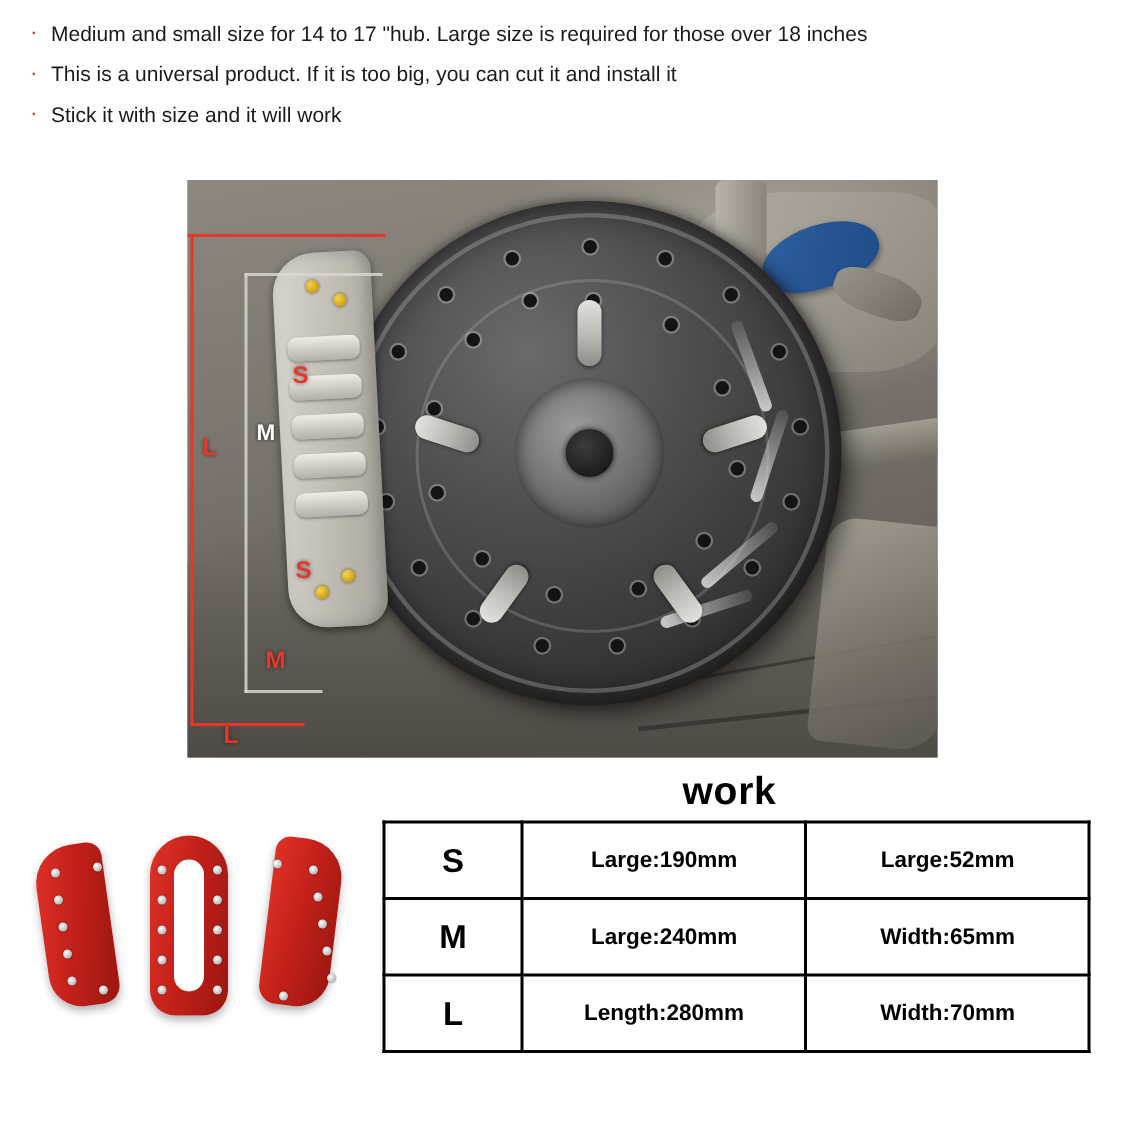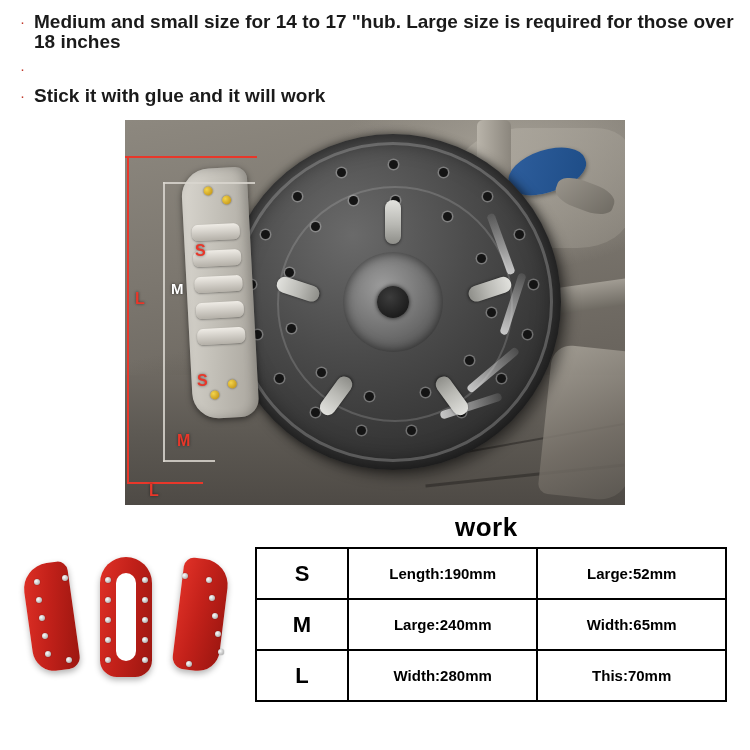--- a/index.html
+++ b/index.html
@@ -27,24 +27,23 @@
   .bullet-dot {
     color: #c0392b;
     font-size: 15px;
     line-height: 20px;
     width: 14px;
     flex: 0 0 14px;
     text-align: left;
     padding-left: 2px;
   }
   .bullet-text {
-    font-size: 19px;
+    font-size: 14px;
     line-height: 20px;
     color: #1a1a1a;
-    font-weight: bold;
   }
 
   
   .photo-wrap {
     position: absolute;
     left: 125px;
     top: 120px;
     width: 500px;
     height: 385px;
     overflow: hidden;
@@ -327,25 +326,26 @@
 
 <div class="bullets">
 
   <div class="bullet-row">
     <span class="bullet-dot">·</span>
     <span class="bullet-text">Medium and small size for 14 to 17 "hub. Large size is required for those over 18 inches</span>
   </div>
 
   <div class="bullet-row">
     <span class="bullet-dot">·</span>
+    <span class="bullet-text">This is a universal product. If it is too big, you can cut it and install it</span>
   </div>
 
   <div class="bullet-row">
     <span class="bullet-dot">·</span>
-    <span class="bullet-text">Stick it with glue and it will work</span>
+    <span class="bullet-text">Stick it with size and it will work</span>
   </div>
 
 </div>
 
 <div class="photo-wrap">
   <div class="photo">
 
     <div class="floor"></div>
     <div class="floor-line" style="left:300px;bottom:28px;width:200px;height:3px;transform:rotate(-6deg);"></div>
     <div class="floor-line" style="left:340px;bottom:66px;width:160px;height:2px;transform:rotate(-10deg);"></div>
@@ -437,32 +437,32 @@
 
   </div>
 </div>
 
 <div class="size-title">work</div>
 
 <table class="size-table">
   <tbody>
     <tr>
       <td class="col-size">S</td>
-      <td class="col-len">Length:190mm</td>
+      <td class="col-len">Large:190mm</td>
       <td class="col-wid">Large:52mm</td>
     </tr>
     <tr>
       <td class="col-size">M</td>
       <td class="col-len">Large:240mm</td>
       <td class="col-wid">Width:65mm</td>
     </tr>
     <tr>
       <td class="col-size">L</td>
-      <td class="col-len">Width:280mm</td>
-      <td class="col-wid">This:70mm</td>
+      <td class="col-len">Length:280mm</td>
+      <td class="col-wid">Width:70mm</td>
     </tr>
   </tbody>
 </table>
 
 <div class="covers">
 
   <div class="cover cover-left"></div>
   <div class="rivet" style="left:14px;top:34px;"></div>
   <div class="rivet" style="left:16px;top:52px;"></div>
   <div class="rivet" style="left:19px;top:70px;"></div>

